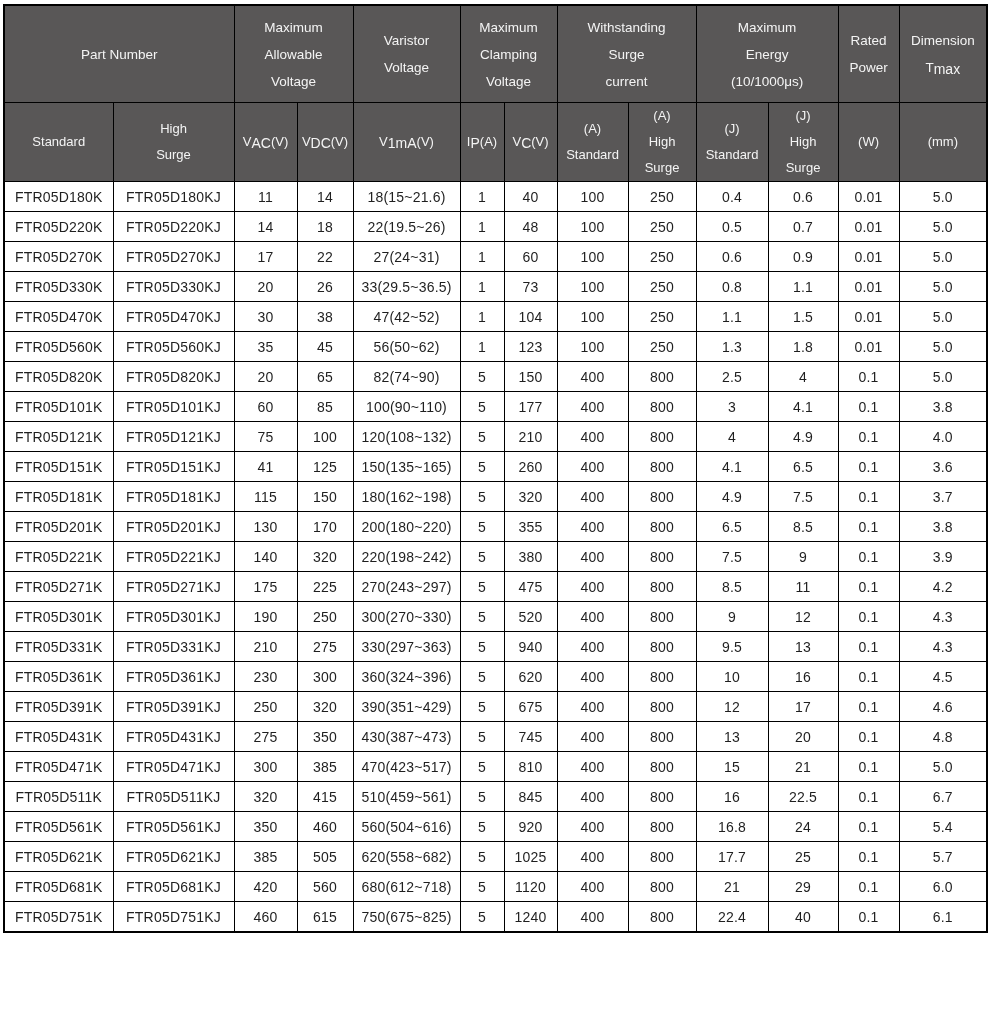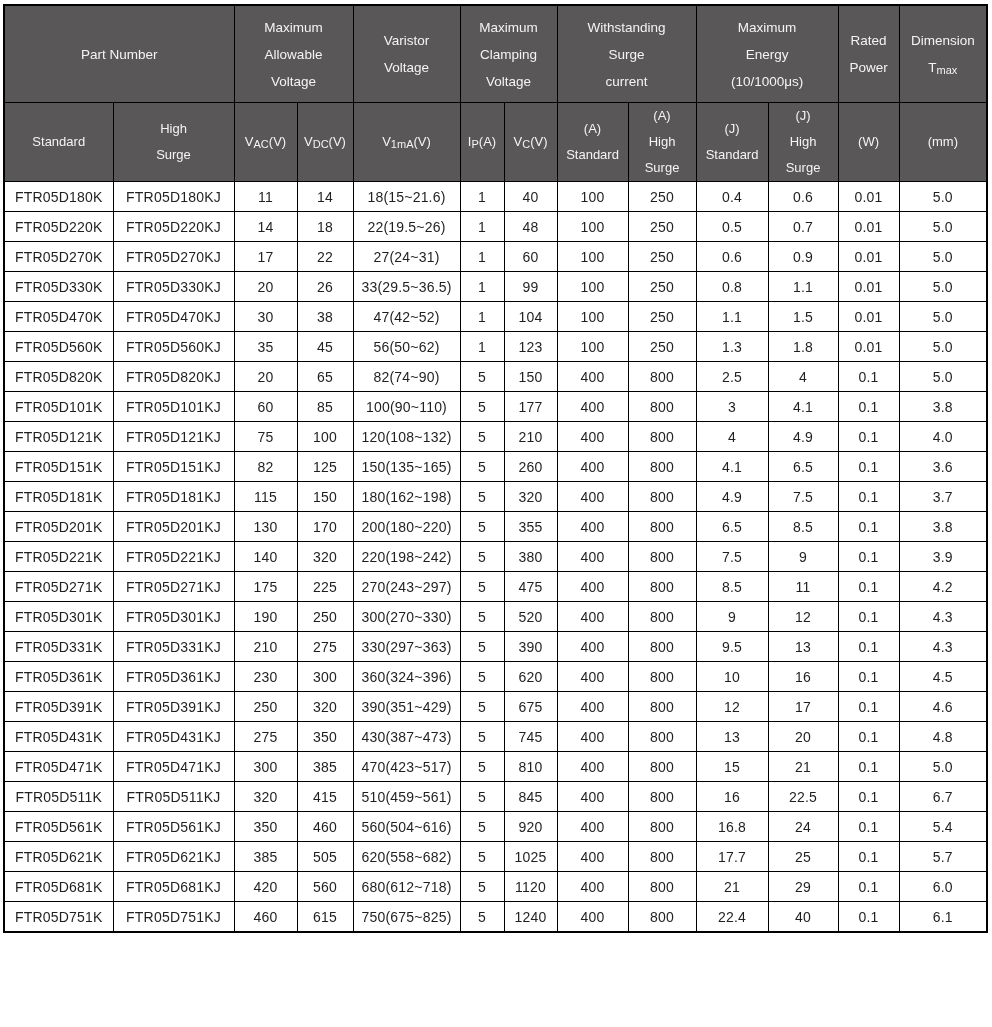--- a/index.html
+++ b/index.html
@@ -42,21 +42,21 @@
   }
   tr.hrow2 th {
     height: 76px;
     font-size: 13px;
     line-height: 26px;
   }
   th.big-label {
     font-size: 16px;
   }
   sub.sb {
-    font-size: 11px;
+    font-size: 14px;
     vertical-align: baseline;
     position: relative;
     top: 2px;
     line-height: 0;
   }
   tbody td {
     height: 29px;
     font-size: 14px;
     color: #1f1f1f;
     background: #ffffff;
@@ -187,21 +187,21 @@
           <td>0.01</td>
           <td>5.0</td>
         </tr>
         <tr>
           <td>FTR05D330K</td>
           <td>FTR05D330KJ</td>
           <td>20</td>
           <td>26</td>
           <td>33(29.5~36.5)</td>
           <td>1</td>
-          <td>99</td>
+          <td>73</td>
           <td>100</td>
           <td>250</td>
           <td>0.8</td>
           <td>1.1</td>
           <td>0.01</td>
           <td>5.0</td>
         </tr>
         <tr>
           <td>FTR05D470K</td>
           <td>FTR05D470KJ</td>
@@ -273,21 +273,21 @@
           <td>400</td>
           <td>800</td>
           <td>4</td>
           <td>4.9</td>
           <td>0.1</td>
           <td>4.0</td>
         </tr>
         <tr>
           <td>FTR05D151K</td>
           <td>FTR05D151KJ</td>
-          <td>82</td>
+          <td>41</td>
           <td>125</td>
           <td>150(135~165)</td>
           <td>5</td>
           <td>260</td>
           <td>400</td>
           <td>800</td>
           <td>4.1</td>
           <td>6.5</td>
           <td>0.1</td>
           <td>3.6</td>
@@ -367,21 +367,21 @@
           <td>0.1</td>
           <td>4.3</td>
         </tr>
         <tr>
           <td>FTR05D331K</td>
           <td>FTR05D331KJ</td>
           <td>210</td>
           <td>275</td>
           <td>330(297~363)</td>
           <td>5</td>
-          <td>390</td>
+          <td>940</td>
           <td>400</td>
           <td>800</td>
           <td>9.5</td>
           <td>13</td>
           <td>0.1</td>
           <td>4.3</td>
         </tr>
         <tr>
           <td>FTR05D361K</td>
           <td>FTR05D361KJ</td>

